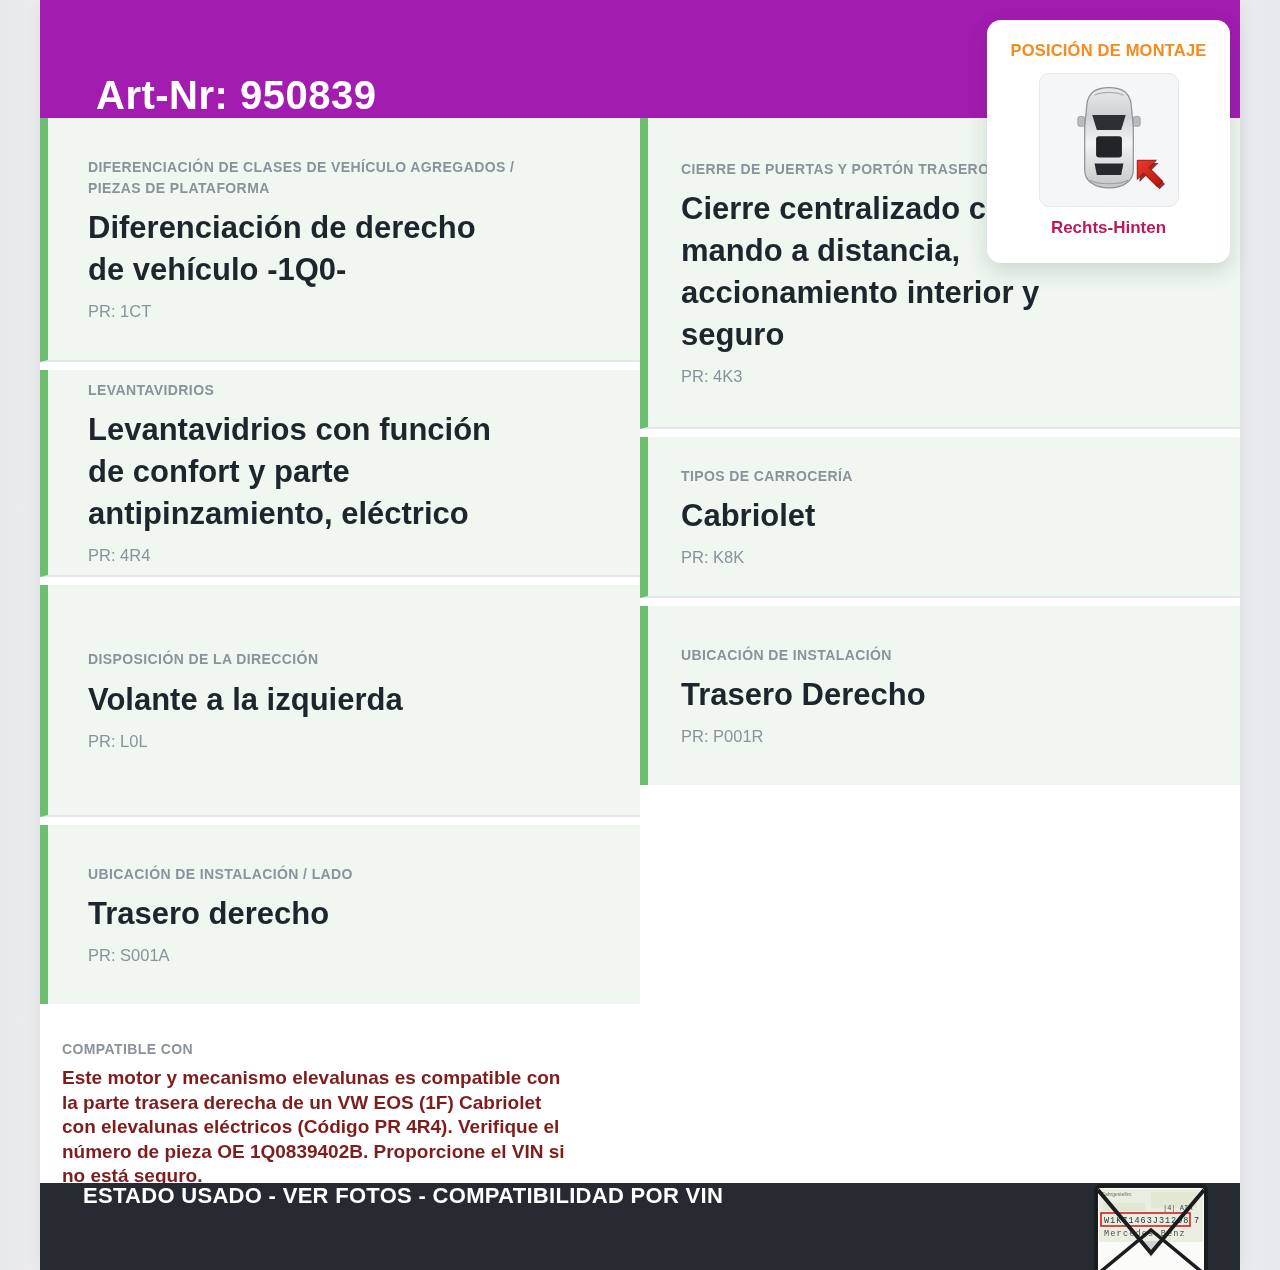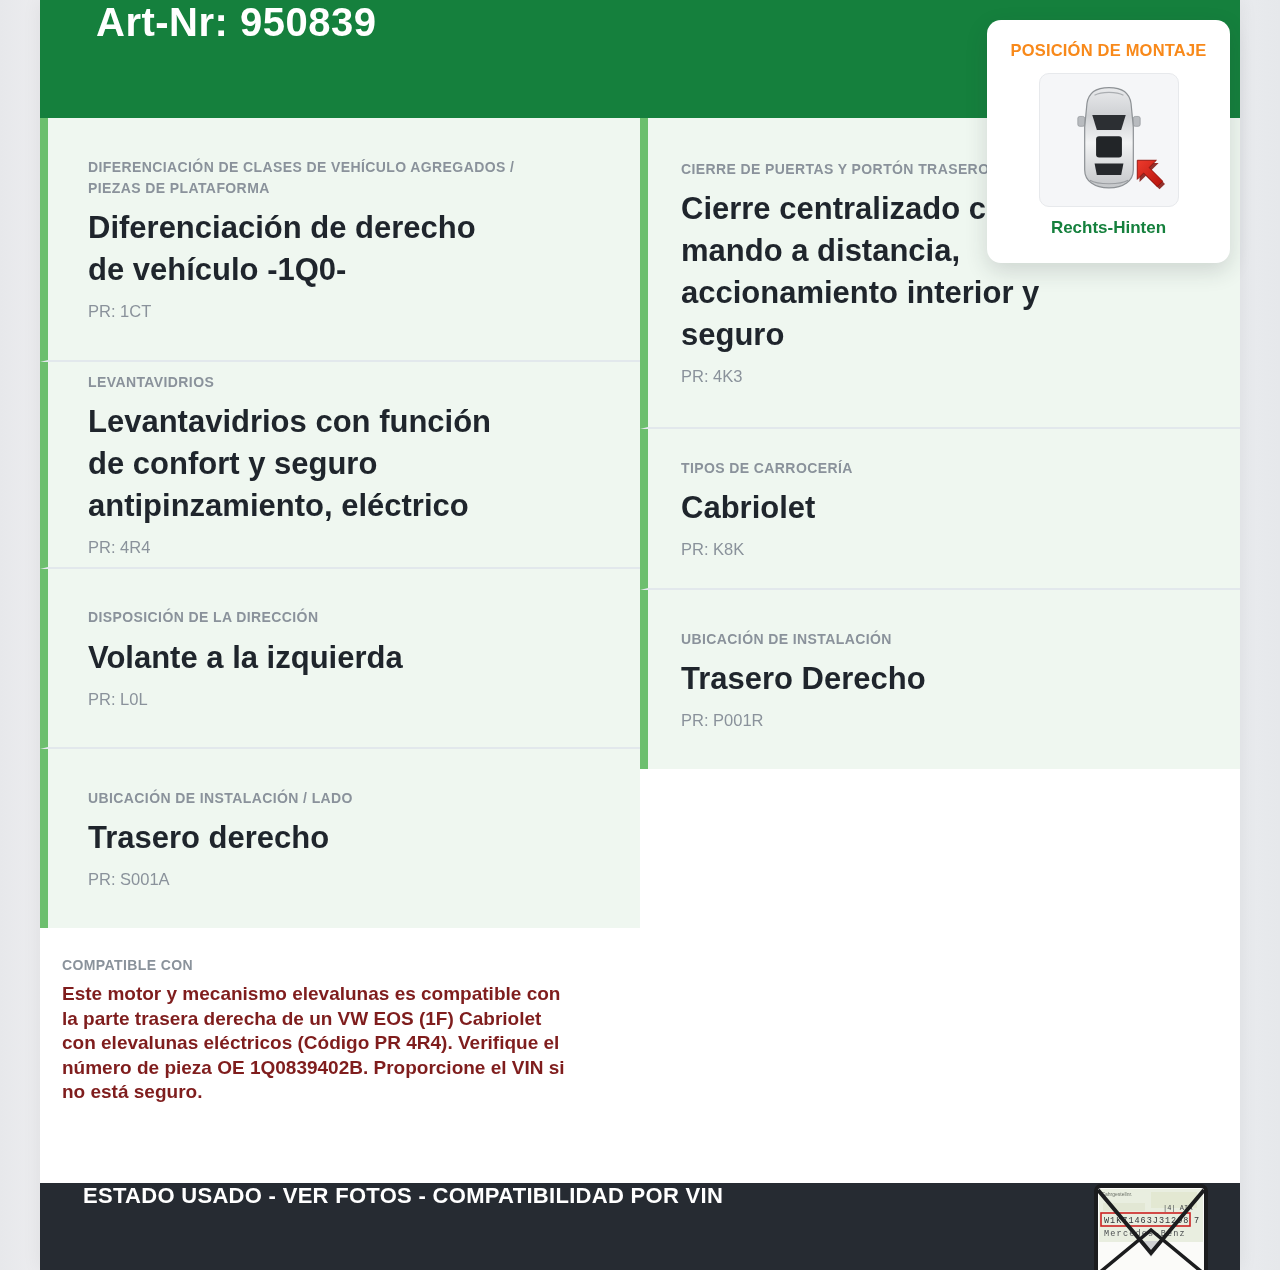--- a/index.html
+++ b/index.html
@@ -10,29 +10,29 @@
     position: relative;
   }
   .page {
     position:absolute; left:40px; top:0; width:1200px; height:1270px;
     display:flex; flex-direction:column;
     box-shadow:0 0 18px rgba(0,0,0,.07);
     background:#fff;
   }
   
   .header {
-    height:118px; background:#15803d; flex:0 0 auto;
-    display:flex; align-items:flex-start; padding-left:56px;
+    height:118px; background:#a21caf; flex:0 0 auto;
+    display:flex; align-items:flex-end; padding-left:56px;
   }
   .header h1 {
     color:#fff; font-size:40px; font-weight:800; letter-spacing:.5px;
   }
   
   .columns { flex:1 1 auto; display:flex; min-height:0; }
-  .col { width:600px; display:flex; flex-direction:column; }
+  .col { width:600px; display:flex; flex-direction:column;gap:8px; }
   .card {
     background:#EFF7F0;
     border-left:8px solid #6CBF6E;
     display:flex; flex-direction:column; justify-content:center;
     padding:0 40px; flex:0 0 auto;
   }
   .col-right .card { padding:0 33px; }
   .card.divided { border-bottom:2px solid #e2e8ec; }
   .card-label {
     font-size:14px; font-weight:700; color:#8A929B;
@@ -65,21 +65,21 @@
     background:#fff; border-radius:14px; z-index:20;
     box-shadow:0 8px 22px rgba(40,45,50,.16);
     display:flex; flex-direction:column; align-items:center; padding-top:21px;
   }
   .montaje-title { color:#F8891A; font-size:16.5px; font-weight:800; letter-spacing:.2px; }
   .montaje-imgbox {
     margin-top:13px; width:140px; height:134px;
     background:#f5f6f8; border:1px solid #e7e9ec; border-radius:10px;
     position:relative; display:flex; align-items:center; justify-content:center;
   }
-  .montaje-caption { margin-top:11px; color:#15803d; font-size:17px; font-weight:700; }
+  .montaje-caption { margin-top:11px; color:#be185d; font-size:17px; font-weight:700; }
   .car-svg { width:78px; height:114px; display:block; }
   .arrow-svg { position:absolute; right:8px; bottom:13px; width:40px; height:40px; }
   
   .envelope {
     position:absolute; left:1053px; top:1183px; width:116px; height:96px; z-index:30;
   }
   .mono { font-family:"Liberation Mono","DejaVu Sans Mono",monospace; }
 </style>
 </head>
 <body>
@@ -93,24 +93,24 @@
   <div class="columns">
 
     <div class="col col-left">
       <section class="card divided" style="height:244px">
         <div class="card-label">DIFERENCIACIÓN DE CLASES DE VEHÍCULO AGREGADOS / PIEZAS DE PLATAFORMA</div>
         <h2 class="card-title">Diferenciación de derecho de vehículo -1Q0-</h2>
         <div class="card-pr">PR: 1CT</div>
       </section>
       <section class="card divided" style="height:207px">
         <div class="card-label">LEVANTAVIDRIOS</div>
-        <h2 class="card-title">Levantavidrios con función de confort y seguro antipinzamiento, eléctrico</h2>
+        <h2 class="card-title">Levantavidrios con función de confort y parte antipinzamiento, eléctrico</h2>
         <div class="card-pr">PR: 4R4</div>
       </section>
-      <section class="card divided" style="height:180px">
+      <section class="card divided" style="height:232px">
         <div class="card-label">DISPOSICIÓN DE LA DIRECCIÓN</div>
         <h2 class="card-title">Volante a la izquierda</h2>
         <div class="card-pr">PR: L0L</div>
       </section>
       <section class="card" style="height:179px">
         <div class="card-label">UBICACIÓN DE INSTALACIÓN / LADO</div>
         <h2 class="card-title">Trasero derecho</h2>
         <div class="card-pr">PR: S001A</div>
       </section>
       <section class="white-card">

